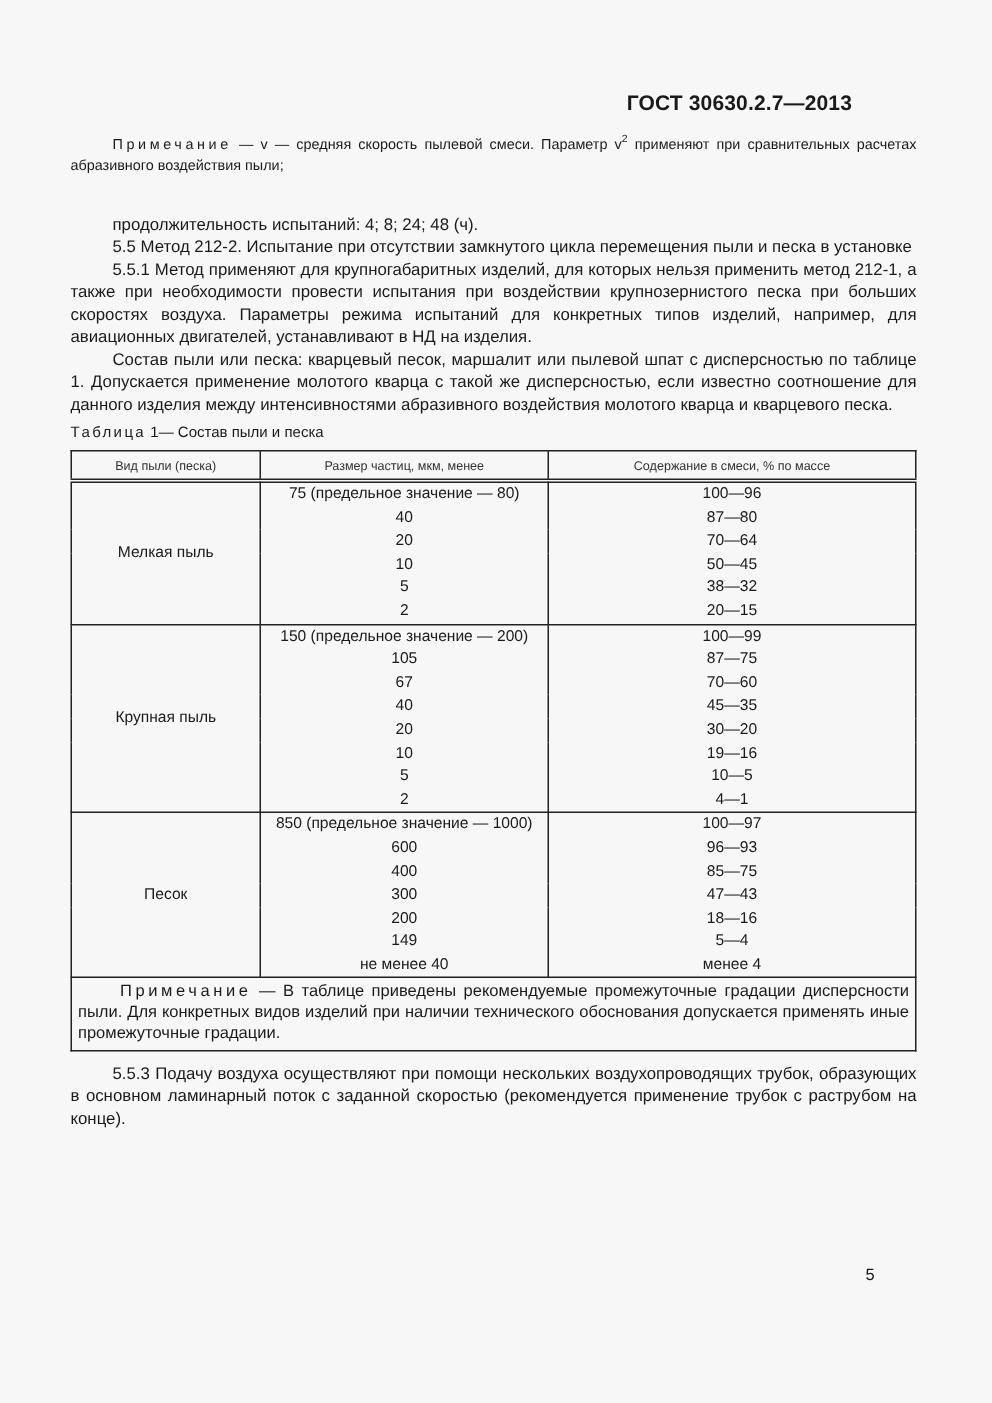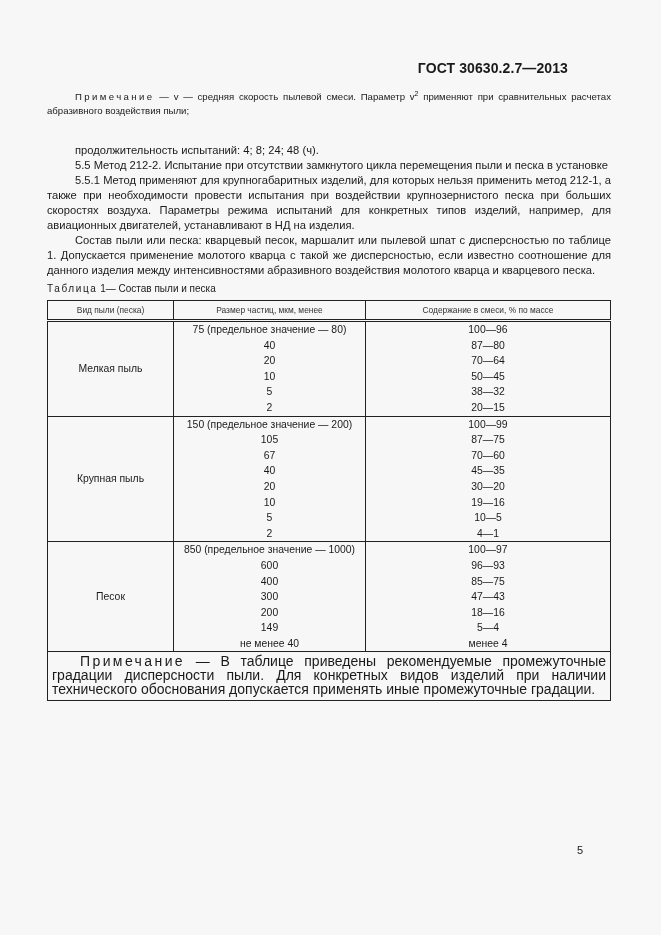--- a/index.html
+++ b/index.html
@@ -31,21 +31,21 @@
     border: 1px solid #222; padding: 0; text-align: center; vertical-align: middle;
   }
   table.t1 th { font-weight: normal; font-size: 8.4px; height: 18px; color: #333; }
   table.t1 thead tr { border-bottom: 3px double #222; }
   .c1 { width: 125px; }
   .c2 { width: 191px; }
   .sub { border-top: none !important; border-bottom: none !important; height: 15.6px; line-height: 15.6px; }
   .grp-first { border-top: 1px solid #222 !important; }
   .grp-last { border-bottom: 1px solid #222 !important; }
   td.tnote {
-    text-align: justify !important; font-size: 14px; line-height: 14px;
+    text-align: justify !important; font-size: 11px; line-height: 14px;
     padding: 2px 4px 4px 4px !important;
   }
   .pagenum { position: absolute; left: 577px; top: 844px; font-size: 11px; }
 </style>
 </head>
 <body>
 
 <div class="page">
 
   <div class="header-code">ГОСТ 30630.2.7—2013</div>
@@ -166,16 +166,17 @@
 
       <tr>
         <td colspan="3" class="tnote">
           <span style="display:inline-block;width:28px;"></span><span class="spaced">Примечание</span><span> — В таблице приведены рекомендуемые промежуточные градации дисперсности пыли. Для конкретных видов изделий при наличии технического обоснования допускается применять иные промежуточные градации.</span>
         </td>
       </tr>
     </tbody>
   </table>
 
   <div class="txt" style="top:709px;">
+    <p class="ind">5.5.3 Подачу воздуха осуществляют при помощи нескольких воздухопроводящих трубок, образующих в основном ламинарный поток с заданной скоростью (рекомендуется применение трубок с раструбом на конце).</p>
   </div>
 
   <div class="pagenum">5</div>
 </div>
 
 </body></html>

